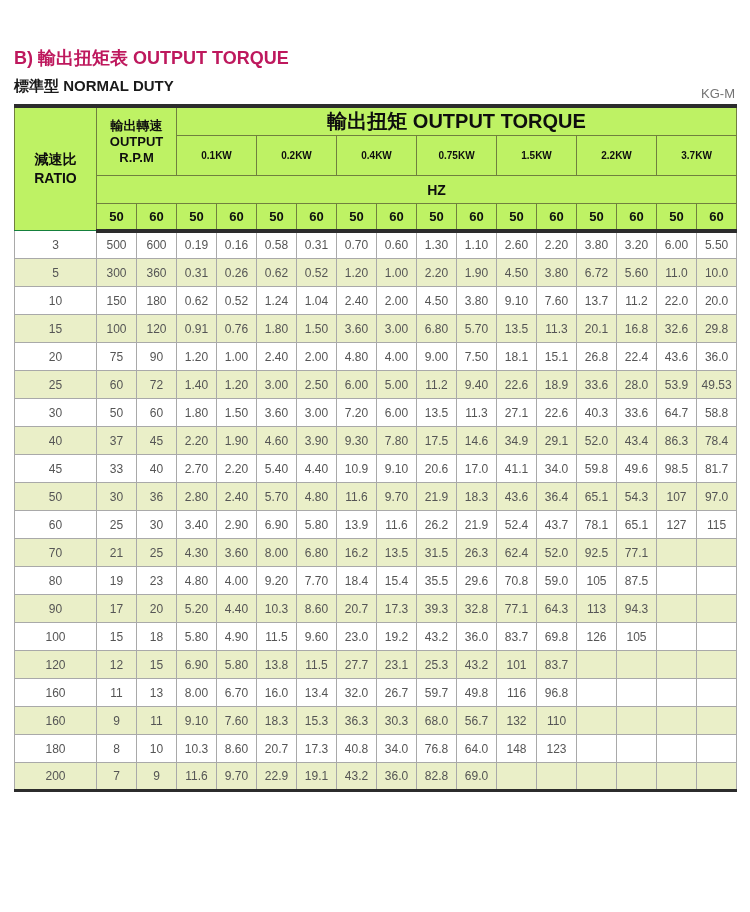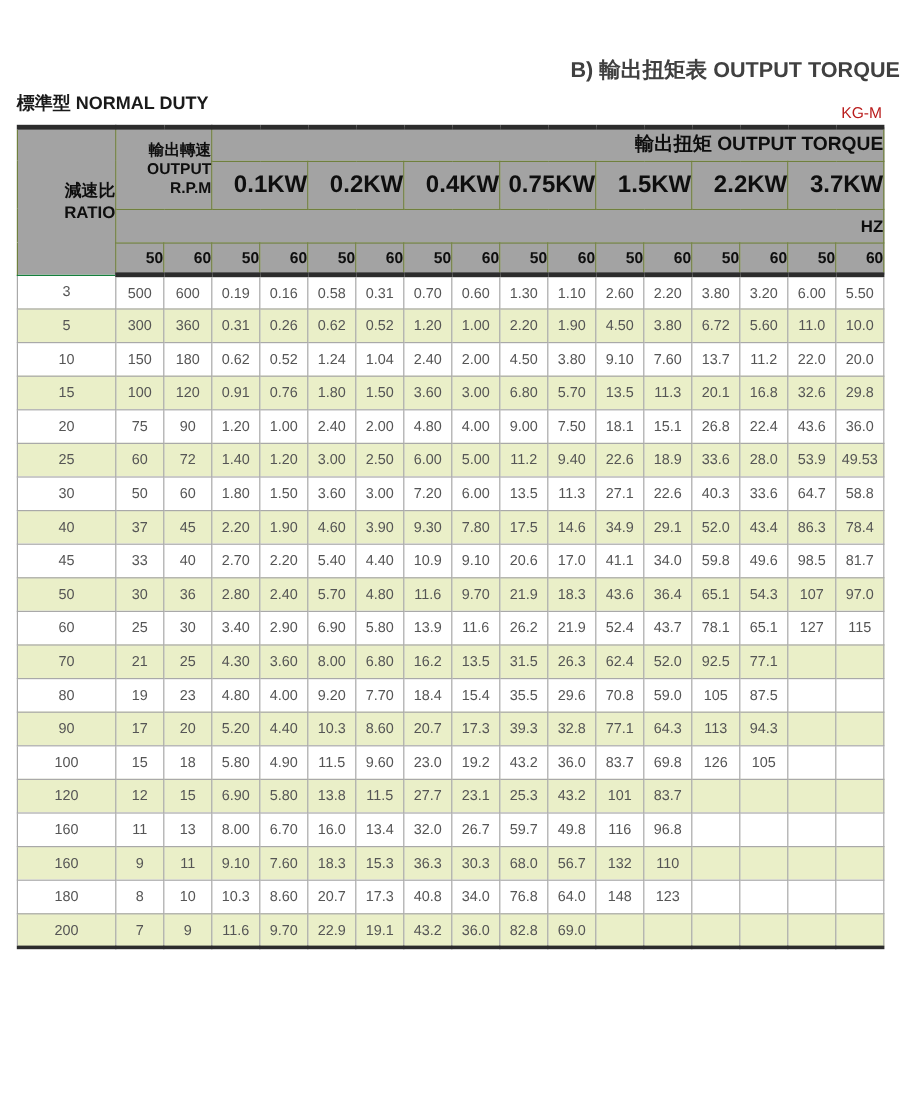--- a/index.html
+++ b/index.html
@@ -16,54 +16,53 @@
     font-size: 40px;
     line-height: 52px;
     font-weight: bold;
     letter-spacing: 4px;
     color: #000;
   }
   .section-heading {
     margin: 46px 0 0 14px;
     font-size: 18px;
     font-weight: bold;
-    color: #404040;
-    text-align: right;
+    color: #be185d;
   }
   .subheading {
     margin: 7px 0 0 14px;
     font-size: 15px;
     font-weight: bold;
     color: #1a1a1a;
   }
   .unit-label {
     text-align: right;
     margin: -10px 15px 3px 0;
     font-size: 13px;
-    color: #b91c1c;
+    color: #737373;
   }
   table.torque {
     border-collapse: collapse;
     table-layout: fixed;
     width: 722px;
     margin: 0 0 0 14px;
     border-top: 4px solid #2c2c2c;
     border-bottom: 3px solid #2c2c2c;
   }
   thead th {
-    background: #a3a3a3;
+    background: #bef264;
     border: 1px solid #70803e;
     font-weight: bold;
     color: #0e0e0e;
     padding: 0;
-    text-align: right;
+    text-align: center;
     margin-left: 20px;
   }
-  .h-row1 th { height: 28px; font-size: 16px; }
-  .h-row2 th { height: 40px; font-size: 20px; }
+  .h-row1 th { height: 28px; font-size: 20px; }
+  .h-row2 th { height: 40px; font-size: 10px; }
   .h-row3 th { height: 28px; font-size: 14px; padding-left: 40px; }
   .h-row4 th { height: 27px; font-size: 13px; border-bottom: 4px solid #2c2c2c; }
   th.ratio-th { font-size: 14px; line-height: 19px; border-bottom: 1px solid #15803d; }
   th.rpm-th { font-size: 13px; line-height: 16px; }
   tbody td {
     height: 28px;
     border: 1px solid #a9a9a9;
     text-align: center;
     font-size: 12px;
     color: #555;

